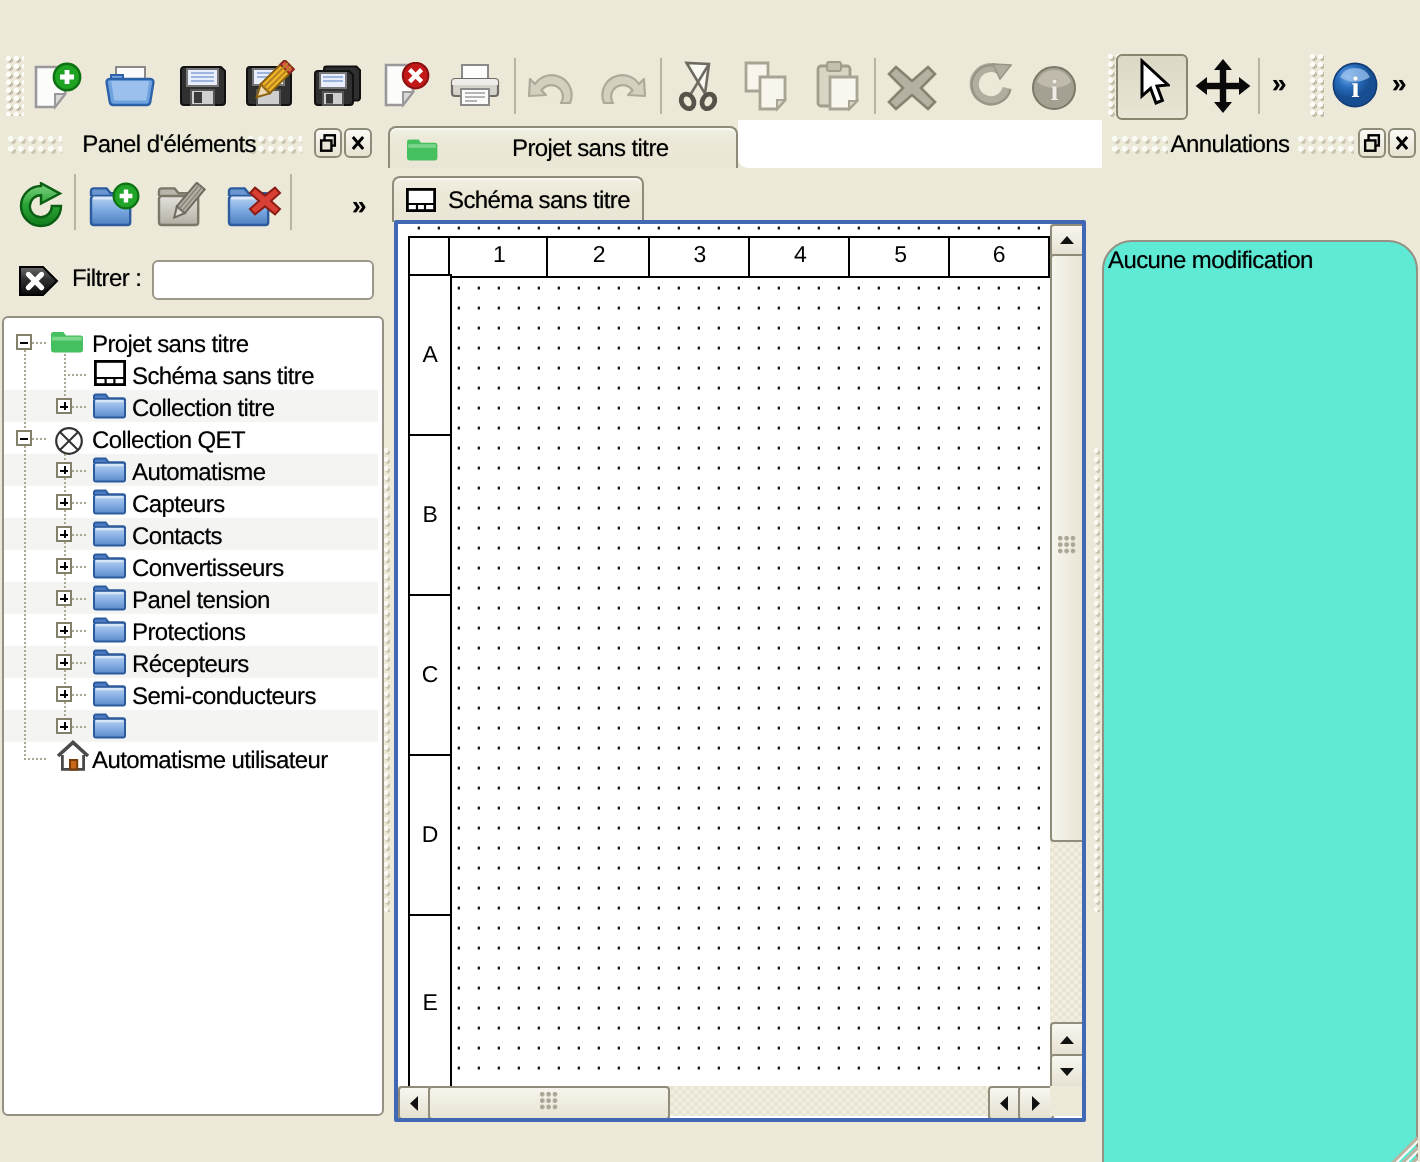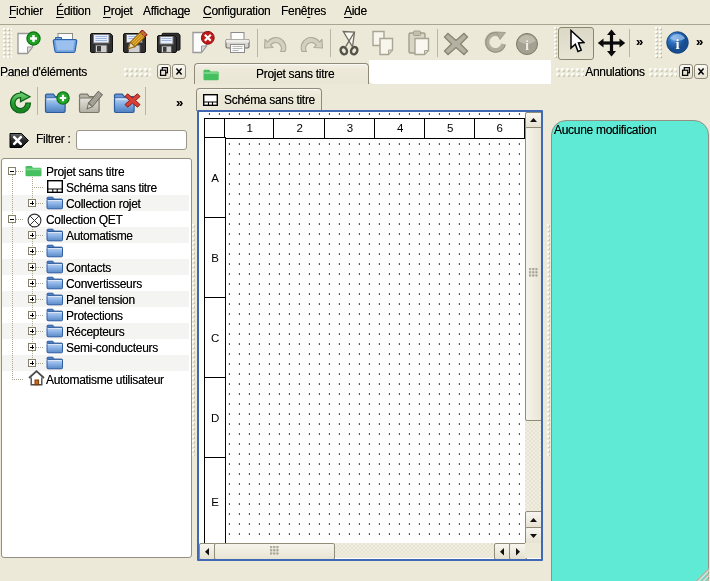--- a/index.html
+++ b/index.html
@@ -52,29 +52,20 @@
 .exp:before,.exp:after{content:"";position:absolute;background:#000;}
 .exp:before{left:1px;top:2.5px;width:4px;height:1px;}
 .expp:after{left:2.5px;top:1px;width:1px;height:4px;}
 .dotv{position:absolute;width:1px;background-image:linear-gradient(#aca890 1px,transparent 1px);background-size:1px 2px;}
 .doth{position:absolute;height:1px;background-image:linear-gradient(90deg,#aca890 1px,transparent 1px);background-size:2px 1px;}
 .hcell{position:absolute;background:#fff;border:1.4px solid #000;display:flex;align-items:center;justify-content:center;font-size:11.5px;text-shadow:none;letter-spacing:0;}
 </style></head>
 <body>
 <div id="app">
 
-<div id="menubar">
- <span style="left:9px"><u>F</u>ichier</span>
- <span style="left:56px"><u>É</u>dition</span>
- <span style="left:103px"><u>P</u>rojet</span>
- <span style="left:143px">Afficha<u>g</u>e</span>
- <span style="left:203px"><u>C</u>onfiguration</span>
- <span style="left:281px">Fenê<u>t</u>res</span>
- <span style="left:344px"><u>A</u>ide</span>
-</div>
 
 <div id="toolbar">
  <div class="handle" style="left:3px;top:3px;width:9px;height:30px"></div>
  <div class="tsep" style="left:257px;top:4px;height:28px"></div>
  <div class="tsep" style="left:330px;top:4px;height:28px"></div>
  <div class="tsep" style="left:437px;top:4px;height:28px"></div>
  <div class="tsep" style="left:629px;top:4px;height:28px"></div>
  <div id="icons">
 
   <svg class="abs" style="left:16px;top:6px" width="25" height="25" viewBox="0 0 25 25">
@@ -213,21 +204,21 @@
  <div class="handle" style="left:554px;top:2px;width:7px;height:32px"></div>
  <div class="handle" style="left:655px;top:2px;width:7px;height:32px"></div>
  <div id="selbtn" class="abs" style="left:558px;top:2px;width:34px;height:31px;border:1px solid #89856f;border-radius:3px;background:linear-gradient(#dcd8c6,#e9e5d5);"></div>
  <div class="chev" style="left:636px;top:9px;">»</div>
  <div class="chev" style="left:696px;top:9px;">»</div>
 </div>
 
 <div class="dtitle" style="left:0;top:62px;width:192px;">
   <div class="ddots" style="left:4px;top:6px;width:27px;"></div>
   <div class="ddots" style="left:124px;top:6px;width:27px;"></div>
-  <div style="position:absolute;left:0;top:3px;width:156px;text-align:left;">Panel d'éléments</div>
+  <div style="position:absolute;left:0;top:3px;width:128px;text-align:right;">Panel d'éléments</div>
   <div class="dbtn" style="left:157px;top:2px;"><svg width="12" height="13" viewBox="0 0 14 15">
           <rect x="5" y="3" width="6" height="6" fill="none" stroke="#000" stroke-width="1.4"></rect>
           <rect x="3" y="6" width="6" height="6" fill="#e9e5d4" stroke="#000" stroke-width="1.4"></rect>
         </svg></div>
   <div class="dbtn" style="left:172px;top:2px;"><svg width="12" height="13" viewBox="0 0 14 15">
           <path d="M4 4 L10 11 M10 4 L4 11" stroke="#000" stroke-width="1.7"></path>
         </svg></div>
 </div>
 <div id="ltoolbar" class="abs" style="left:0;top:84px;width:192px;height:36px;">
   <div class="tsep" style="left:37px;top:3px;height:28px"></div>
@@ -414,27 +405,30 @@
    <path d="M1.8 4.5 h13.9" stroke="#d6e5f8" stroke-width="1.2"></path>
   </svg>
 
   <div class="trow" style="top:4px">
         <span class="txt" style="left:44px">Projet sans titre</span>
       </div>
   <div class="trow" style="top:20px">
         <span class="txt" style="left:64px">Schéma sans titre</span>
       </div>
   <div class="trow" style="top:36px">
-        <span class="txt" style="left:64px">Collection rojet</span>
+        <span class="txt" style="left:64px">Collection titre</span>
       </div>
   <div class="trow" style="top:52px">
         <span class="txt" style="left:44px">Collection QET</span>
       </div>
   <div class="trow" style="top:68px">
         <span class="txt" style="left:64px">Automatisme</span>
+      </div>
+  <div class="trow" style="top:84px">
+        <span class="txt" style="left:64px">Capteurs</span>
       </div>
   <div class="trow" style="top:100px">
         <span class="txt" style="left:64px">Contacts</span>
       </div>
   <div class="trow" style="top:116px">
         <span class="txt" style="left:64px">Convertisseurs</span>
       </div>
   <div class="trow" style="top:132px">
         <span class="txt" style="left:64px">Panel tension</span>
       </div>

